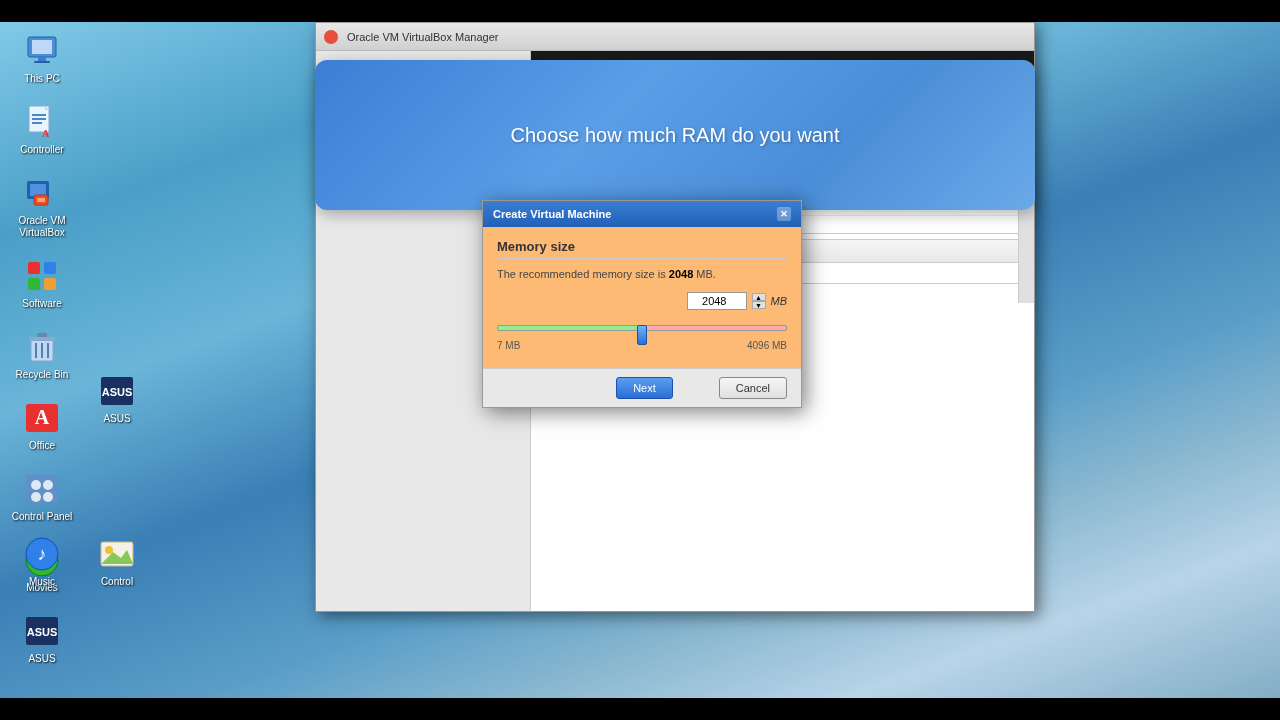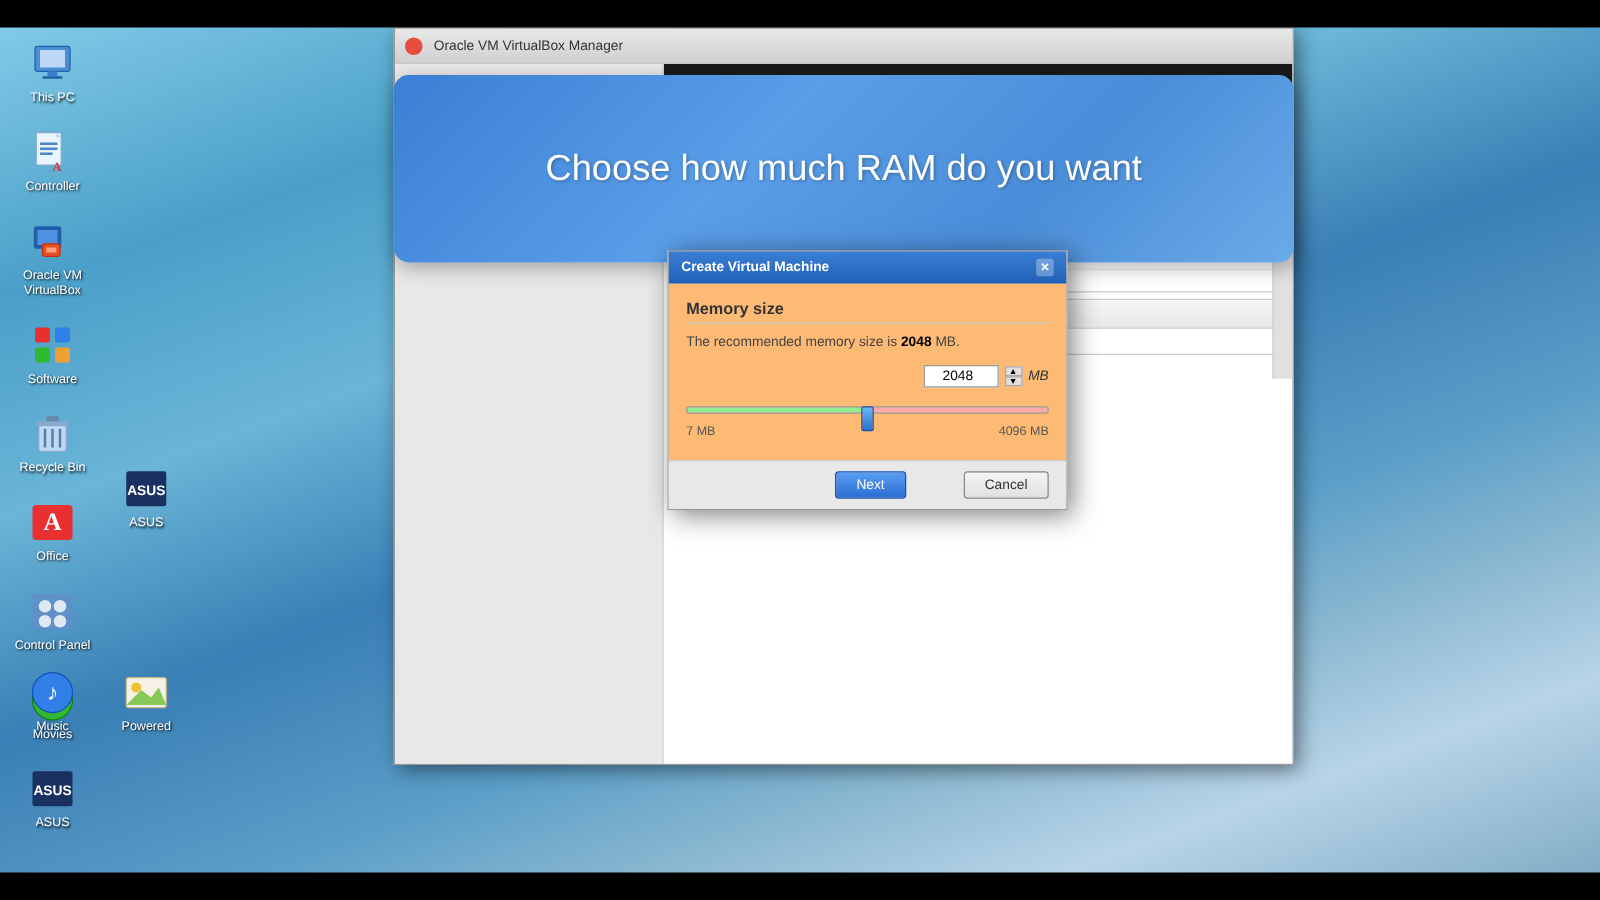--- a/index.html
+++ b/index.html
@@ -209,37 +209,37 @@
       background: linear-gradient(135deg, #3a7fd4 0%, #5a9ee8 40%, #4a8dd8 70%, #6aaae8 100%);
       border-radius: 12px;
       display: flex;
       align-items: center;
       justify-content: center;
       z-index: 50;
       box-shadow: 2px 4px 15px rgba(0,0,0,0.3);
     }
     .annotation-text {
       color: #fff;
-      font-size: 29px;
+      font-size: 20px;
       font-weight: 300;
       text-align: center;
       padding: 0 20px;
       text-shadow: 1px 1px 3px rgba(0,0,0,0.3);
     }
 
     
     .modal-overlay {
       position: absolute;
       left: 0; top: 0; right: 0; bottom: 0;
       z-index: 200;
       pointer-events: none;
     }
     .modal-dialog {
       position: absolute;
-      left: 534px;
+      left: 482px;
       top: 200px;
       width: 320px;
       background: #f5f5f5;
       border: 1px solid #999;
       box-shadow: 4px 4px 20px rgba(0,0,0,0.5);
       pointer-events: all;
       font-family: 'Segoe UI', Tahoma, sans-serif;
     }
     .modal-titlebar {
       background: linear-gradient(to bottom, #3a7fd4, #2060b8);
@@ -524,21 +524,21 @@
 
   <div style="position:absolute; left:75px; top:530px; display:flex; flex-direction:column; gap:5px; padding:5px 10px;">
     <div class="desktop-icon">
       <div class="icon-img">
         <svg width="36" height="36" viewBox="0 0 36 36">
           <rect x="2" y="6" width="32" height="24" rx="2" fill="#f5f0e8" stroke="#c8b888" stroke-width="1"></rect>
           <circle cx="10" cy="14" r="4" fill="#f0c030"></circle>
           <polygon points="2,28 14,16 22,22 28,14 34,28" fill="#88c858"></polygon>
         </svg>
       </div>
-      <span class="icon-label">Powered</span>
+      <span class="icon-label">Control</span>
     </div>
   </div>
 
   <div class="vbox-window">
     <div class="vbox-titlebar">
       <div class="close-btn"></div>
       <span style="font-size:11px; color:#333; margin-left:5px;">Oracle VM VirtualBox Manager</span>
     </div>
     <div class="vbox-body">
 

